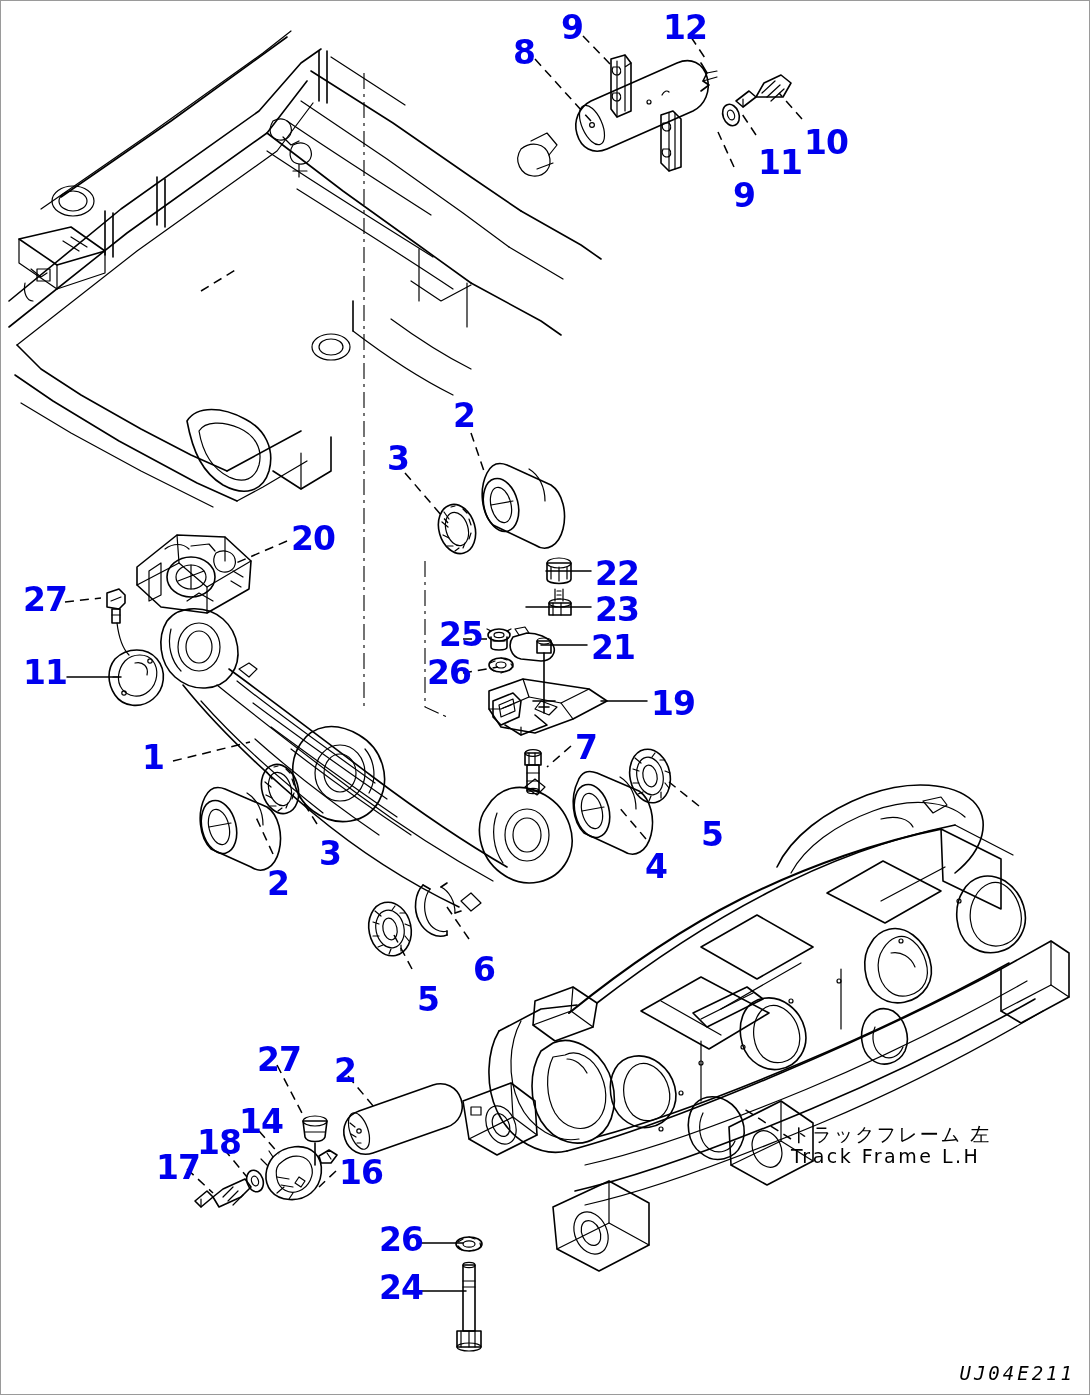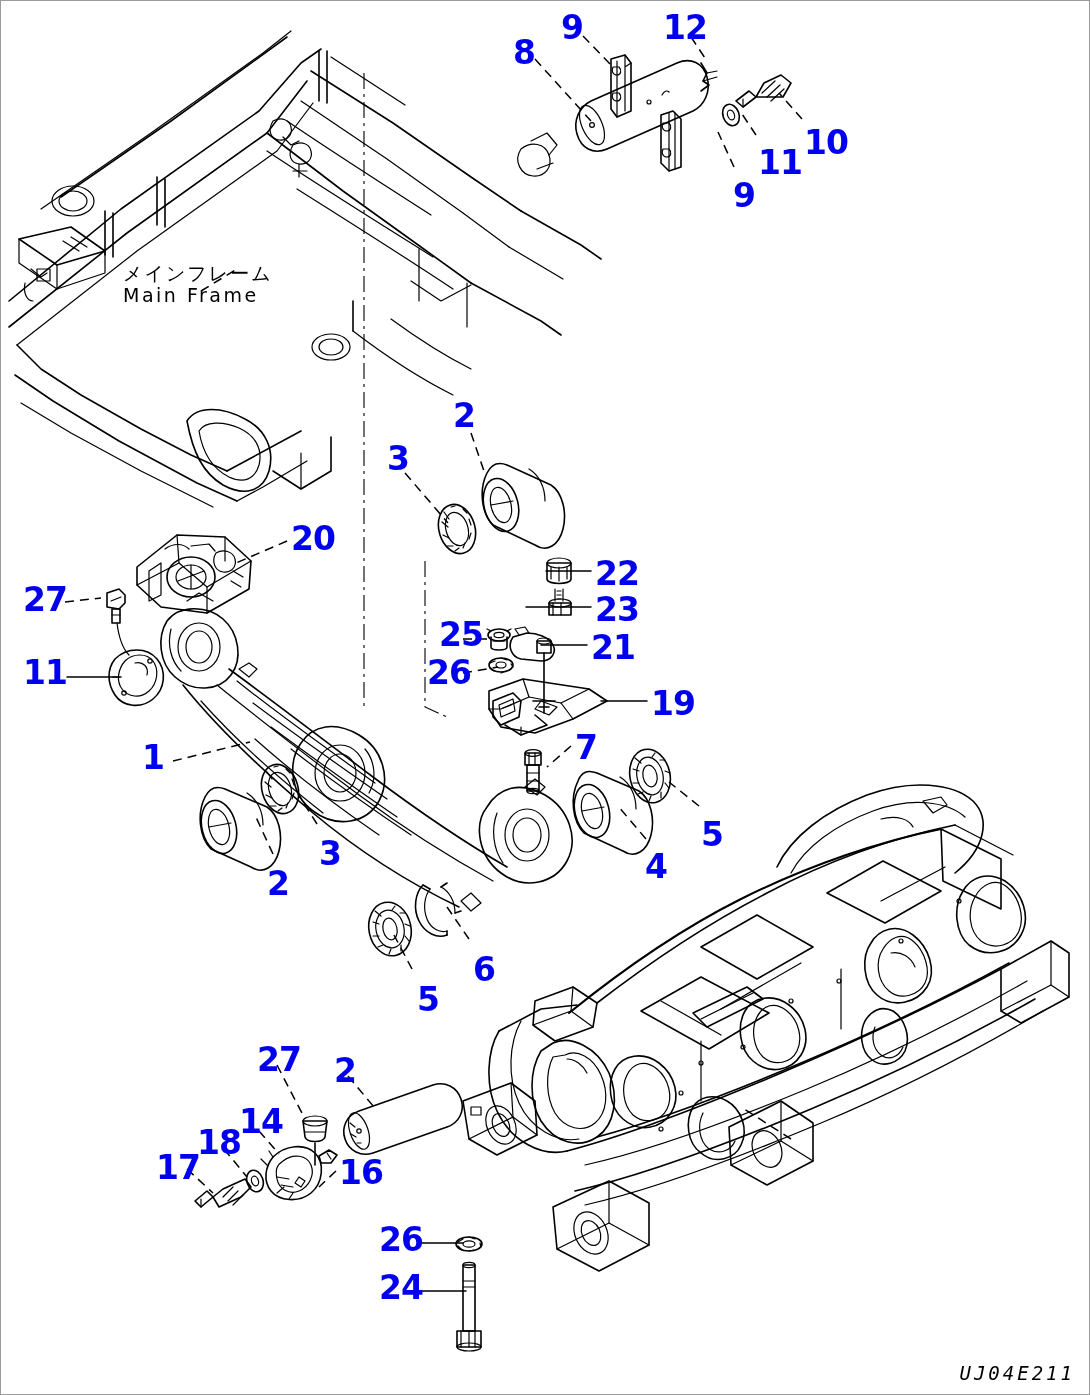--- a/index.html
+++ b/index.html
@@ -535,25 +535,25 @@
       <path class="ldrd" d="M462 638 L492 638"></path>
       <path class="ldrd" d="M462 672 L497 666"></path>
       <path class="ldr" d="M418 1242 L462 1242"></path>
       <path class="ldrd" d="M64 601 L100 597"></path>
       <path class="ldrd" d="M276 1064 L304 1118"></path>
       <path class="ldrd" d="M790 1138 L740 1106"></path>
       <path class="ldrd" d="M200 290 L236 268"></path>
     </g>
   </svg>
 
-  <div class="jlabel" style="left:122px;top:262px;">
-    <span class="jp">メインフレーム</span>
-    <span class="en">Main Frame</span>
+
+  <div class="jlabel" style="left:790px;top:1123px;">
+    <span class="jp">トラックフレーム 左</span>
+    <span class="en">Track Frame L.H</span>
   </div>
-
 
   <div class="callout" style="left:141px;top:740px;">1</div>
   <div class="callout" style="left:452px;top:398px;">2</div>
   <div class="callout" style="left:266px;top:866px;">2</div>
   <div class="callout" style="left:386px;top:441px;">3</div>
   <div class="callout" style="left:318px;top:836px;">3</div>
   <div class="callout" style="left:644px;top:849px;">4</div>
   <div class="callout" style="left:700px;top:817px;">5</div>
   <div class="callout" style="left:416px;top:982px;">5</div>
   <div class="callout" style="left:472px;top:952px;">6</div>

